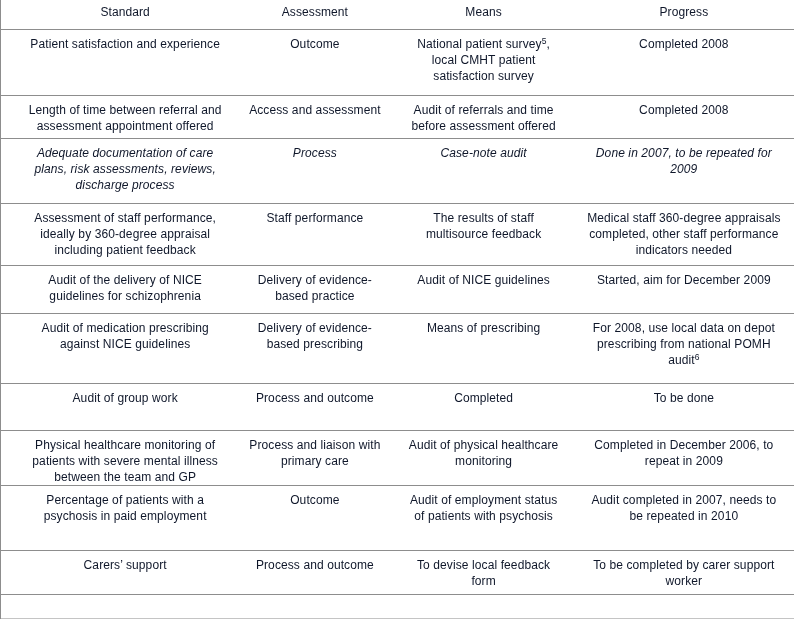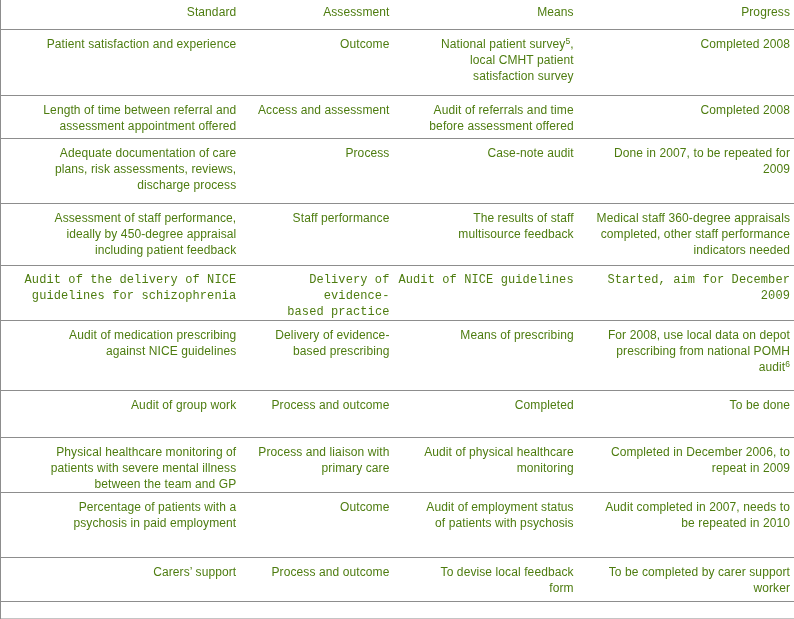--- a/index.html
+++ b/index.html
@@ -19,39 +19,39 @@
     width: 100%;
     border-collapse: collapse;
     table-layout: fixed;
   }
   col.c1 { width: 239px; }
   col.c2 { width: 153px; }
   col.c3 { width: 184px; }
   col.c4 { width: 216px; }
   th, td {
     vertical-align: top;
-    text-align: right;
+    text-align: center;
     font-size: 12px;
     line-height: 16px;
     letter-spacing: 0.1px;
-    color: #4d7c0f;
+    color: #0f172a;
     white-space: pre-line;
     padding: 6px 4px 0 0;
     border-bottom: 1.5px solid #8d8d8d;
     font-weight: normal;
     overflow: hidden;
   }
   th { padding-top: 4px; }
   td.col1, th.col1 { padding-left: 13px; }
   thead tr          { height: 29px; }
   tbody tr:nth-child(1)  { height: 66px; }
   tbody tr:nth-child(2)  { height: 43px; padding-left: 14px; }
-  tbody tr:nth-child(3)  { height: 65px; }
+  tbody tr:nth-child(3)  { height: 65px; font-style: italic; }
   tbody tr:nth-child(4)  { height: 62px; }
-  tbody tr:nth-child(5)  { height: 48px; font-family: Liberation Mono, monospace; }
+  tbody tr:nth-child(5)  { height: 48px; }
   tbody tr:nth-child(6)  { height: 70px; }
   tbody tr:nth-child(7)  { height: 47px; }
   tbody tr:nth-child(8)  { height: 25px; }
   tbody tr:nth-child(9)  { height: 65px; }
   tbody tr:nth-child(10) { height: 44px; }
   tbody tr:nth-child(11) { height: 48px; }
   sup {
     font-size: 8.5px;
     line-height: 0;
     vertical-align: baseline;
@@ -104,21 +104,21 @@
         <td class="col1">Adequate documentation of care
 plans, risk assessments, reviews,
 discharge process</td>
         <td class="col2">Process</td>
         <td class="col3"><span>Case-note audit</span><sup></sup><span></span></td>
         <td class="col4"><span>Done in 2007, to be repeated for
 2009</span><sup></sup><span></span></td>
       </tr>
       <tr>
         <td class="col1">Assessment of staff performance,
-ideally by 450-degree appraisal
+ideally by 360-degree appraisal
 including patient feedback</td>
         <td class="col2">Staff performance</td>
         <td class="col3"><span>The results of staff
 multisource feedback</span><sup></sup><span></span></td>
         <td class="col4"><span>Medical staff 360-degree appraisals
 completed, other staff performance
 indicators needed</span><sup></sup><span></span></td>
       </tr>
       <tr>
         <td class="col1">Audit of the delivery of NICE

